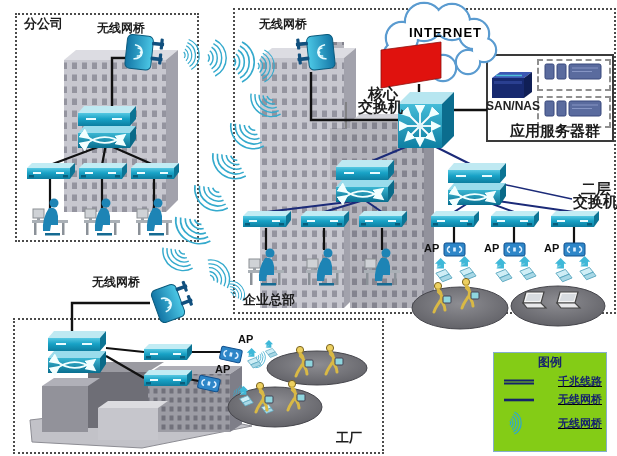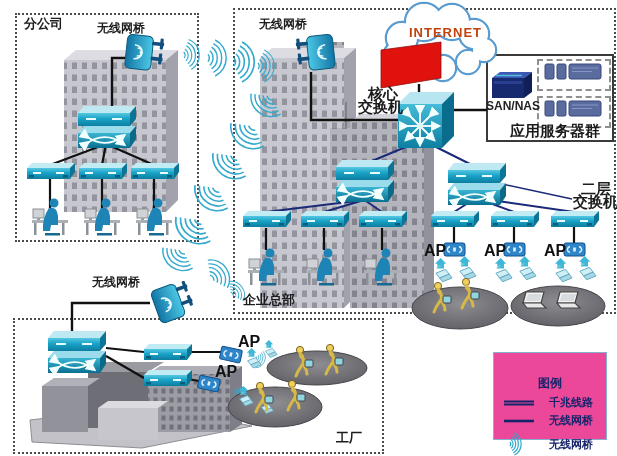--- a/index.html
+++ b/index.html
@@ -6,29 +6,29 @@
   .canvas{position:relative;width:617px;height:456px;background:#ffffff;
           font-family:"Liberation Sans",sans-serif;overflow:hidden;}
   .dbox{position:absolute;border:2px dotted #4b4b4b;z-index:1;background:transparent;}
   .solidbox{position:absolute;border:2px solid #3a3a3a;background:#fff;z-index:1;}
   .subdash{position:absolute;border:2px dashed #8f8f8f;z-index:1;background:#fff;}
   svg.layer{position:absolute;left:0;top:0;z-index:2;pointer-events:none;}
   .lbl{position:absolute;font-weight:bold;color:#1c1c1c;white-space:nowrap;z-index:3;}
   .lbl-13{font-size:13px;}
   .lbl-12{font-size:12px;}
   .lbl-11{font-size:15px;}
-  .lbl-ap{font-size:16px;color:#111;}
-  .lbl-net{font-size:13px;color:#c2410c;letter-spacing:1px;}
+  .lbl-ap{font-size:11px;color:#111;}
+  .lbl-net{font-size:13px;color:#000000;letter-spacing:1px;}
   .lbl-sm{font-size:12px;color:#222;}
   .twoline{line-height:13px;text-align:right;}
-  .legend{position:absolute;left:493px;top:352px;width:114px;height:88px;
-          background:#ec4899;border:1px solid #86aecd;z-index:3;box-sizing:border-box;
-          padding-top:22px;}
+  .legend{position:absolute;left:493px;top:352px;width:114px;height:100px;
+          background:#84cc16;border:1px solid #86aecd;z-index:3;box-sizing:border-box;
+          padding-top:1px;}
   .legend-title{text-align:center;font-weight:bold;font-size:12px;color:#17246c;margin-bottom:2px;}
-  .legend-row{display:flex;align-items:center;gap:13px;margin:3px 0 0 8px;height:15px;}
+  .legend-row{display:flex;align-items:center;gap:22px;margin:3px 0 0 8px;height:15px;text-decoration:underline;}
   .legend-row.tall{height:26px;}
   .legend-label{font-weight:bold;font-size:11px;color:#17246c;white-space:nowrap;}
 </style>
 </head>
 <body>
 
 <div class="canvas">
 
   <div class="dbox" style="left:15px;top:13px;width:180px;height:225px;"></div>
   <div class="dbox" style="left:233px;top:8px;width:379px;height:302px;"></div>

